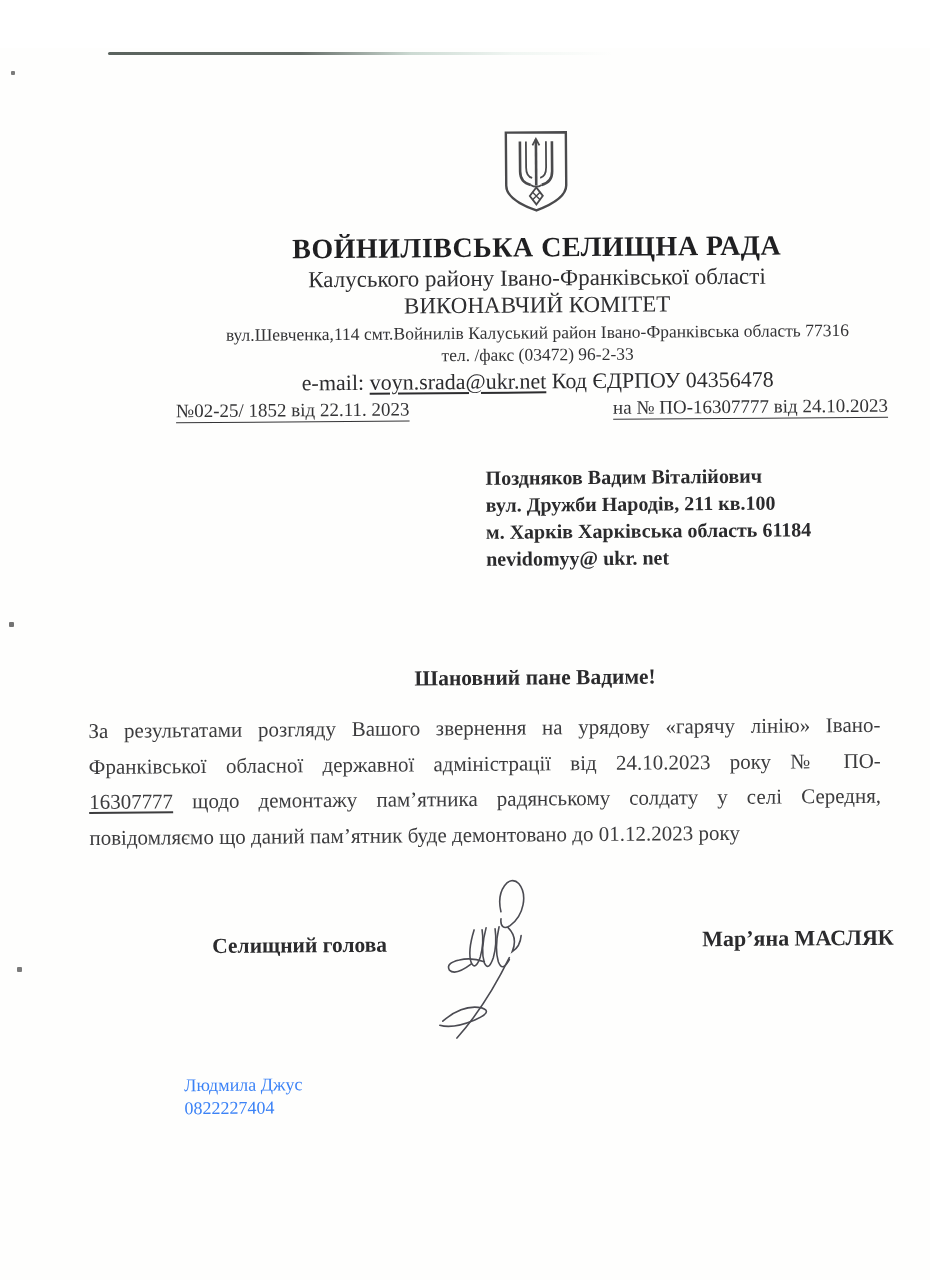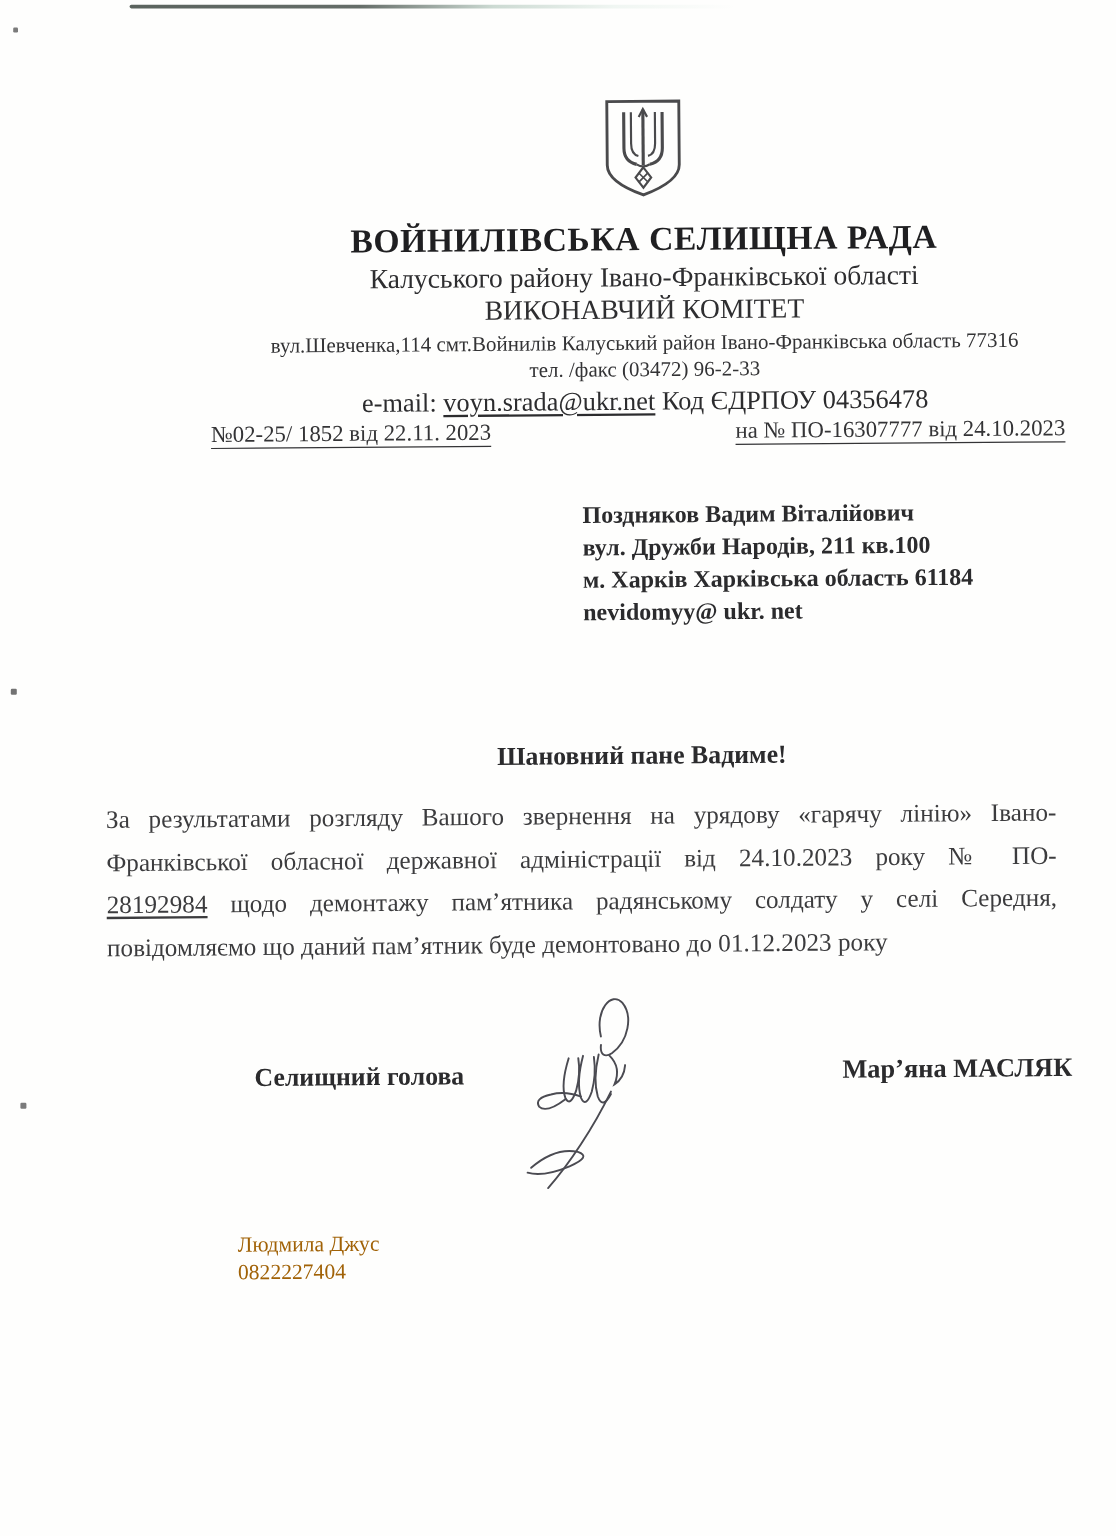--- a/index.html
+++ b/index.html
@@ -6,20 +6,21 @@
   body {
     width: 930px; height: 1280px;
     background: #ffffff;
     font-family: "Liberation Serif", serif;
     position: relative;
     overflow: hidden;
   }
   .page {
     position: absolute; inset: 0;
     background: #fefefd;
+    margin-top: 48px;
   }
   
   .scan-line {
     position: absolute; top: 4px; left: 108px; width: 505px; height: 3px;
     background: linear-gradient(to right,
       rgba(62,72,66,0.85) 0%, rgba(62,72,66,0.8) 38%,
       rgba(110,150,130,0.35) 60%, rgba(160,200,180,0.15) 80%, rgba(160,200,180,0) 100%);
     border-radius: 2px;
   }
   .speck { position: absolute; background: #5a5a5a; border-radius: 1px; }
@@ -87,22 +88,22 @@
     font-size: 21.5px; font-weight: bold; color: #2b2b2d;
   }
   .sig-name {
     position: absolute; top: 880px; left: 700px;
     font-size: 22px; font-weight: bold; color: #2b2b2d;
   }
   .sig-scribble { position: absolute; top: 820px; left: 420px; }
 
   
   .executor {
-    position: absolute; top: 1024px; left: 195px;
-    font-size: 18px; line-height: 23px; color: #a16207;
+    position: absolute; top: 1024px; left: 181px;
+    font-size: 18px; line-height: 23px; color: #3b82f6;
   }
 </style>
 </head>
 <body>
 
 <div class="page">
 
   <div class="scan-line"></div>
   <div class="speck s1"></div>
   <div class="speck s2"></div>
@@ -143,21 +144,21 @@
       <div>вул. Дружби Народів, 211 кв.100</div>
       <div>м. Харків Харківська область 61184</div>
       <div>nevidomyy@ ukr. net</div>
     </div>
 
     <div class="salutation">Шановний  пане Вадиме!</div>
 
     <div class="body-text">
       <div class="body-line">За результатами розгляду Вашого  звернення на урядову «гарячу лінію» Івано-</div>
       <div class="body-line">Франківської обласної державної адміністрації від 24.10.2023 року № ПО-</div>
-      <div class="body-line"><span class="u">28192984</span><span> щодо демонтажу пам’ятника радянському солдату у селі  Середня,</span></div>
+      <div class="body-line"><span class="u">16307777</span><span> щодо демонтажу пам’ятника радянському солдату у селі  Середня,</span></div>
       <div class="body-line last">повідомляємо що даний пам’ятник буде демонтовано до 01.12.2023 року</div>
     </div>
 
     <div class="sig-title">Селищний голова</div>
 
     <span class="sig-scribble">
       <svg width="150" height="185" viewBox="0 0 150 185" fill="none" stroke="#4b4b52" stroke-width="1.6" stroke-linecap="round">
         <path d="M79 44 C74 22 88 6 97 16 C106 27 102 48 88 58 C82 62 78 59 79 51"></path>
         <path d="M52 62 Q45 84 49 95 Q53 103 58 89 Q62 75 60 62"></path>
         <path d="M64 60 Q58 82 62 95 Q66 104 71 90 Q75 76 73 61"></path>

